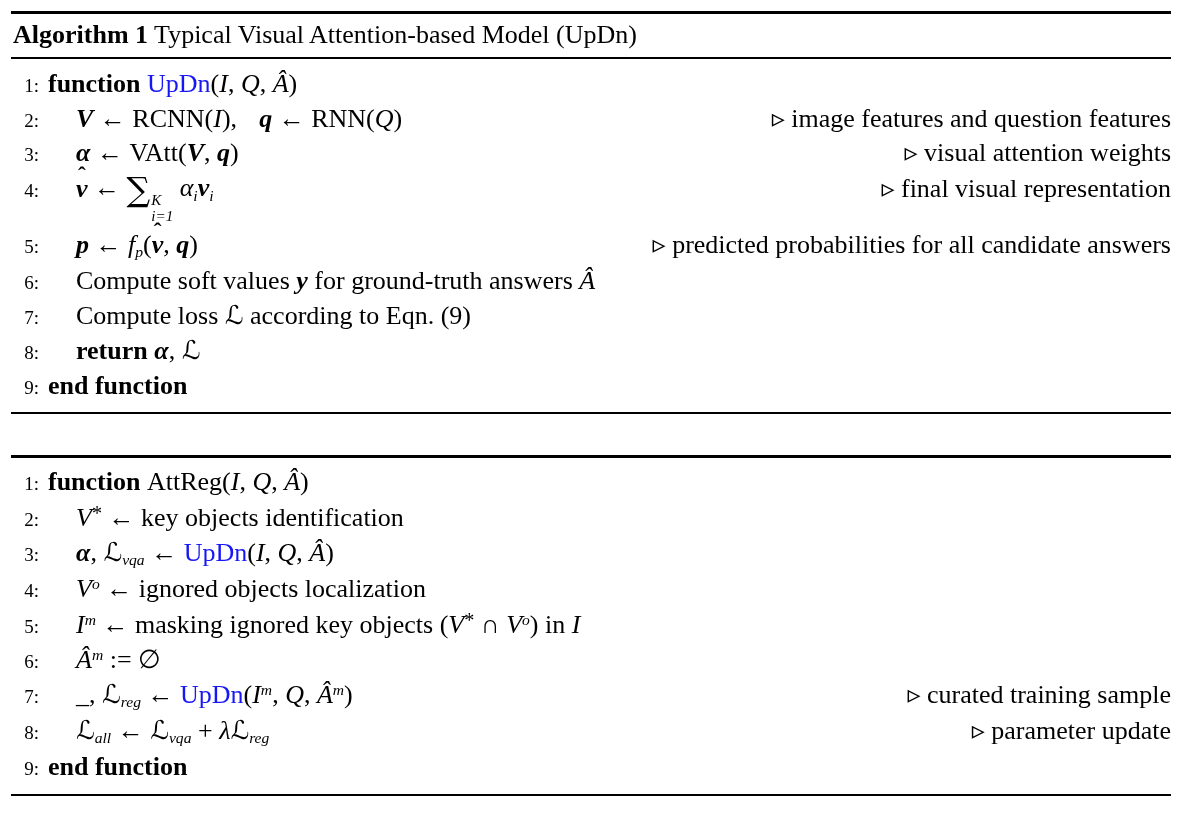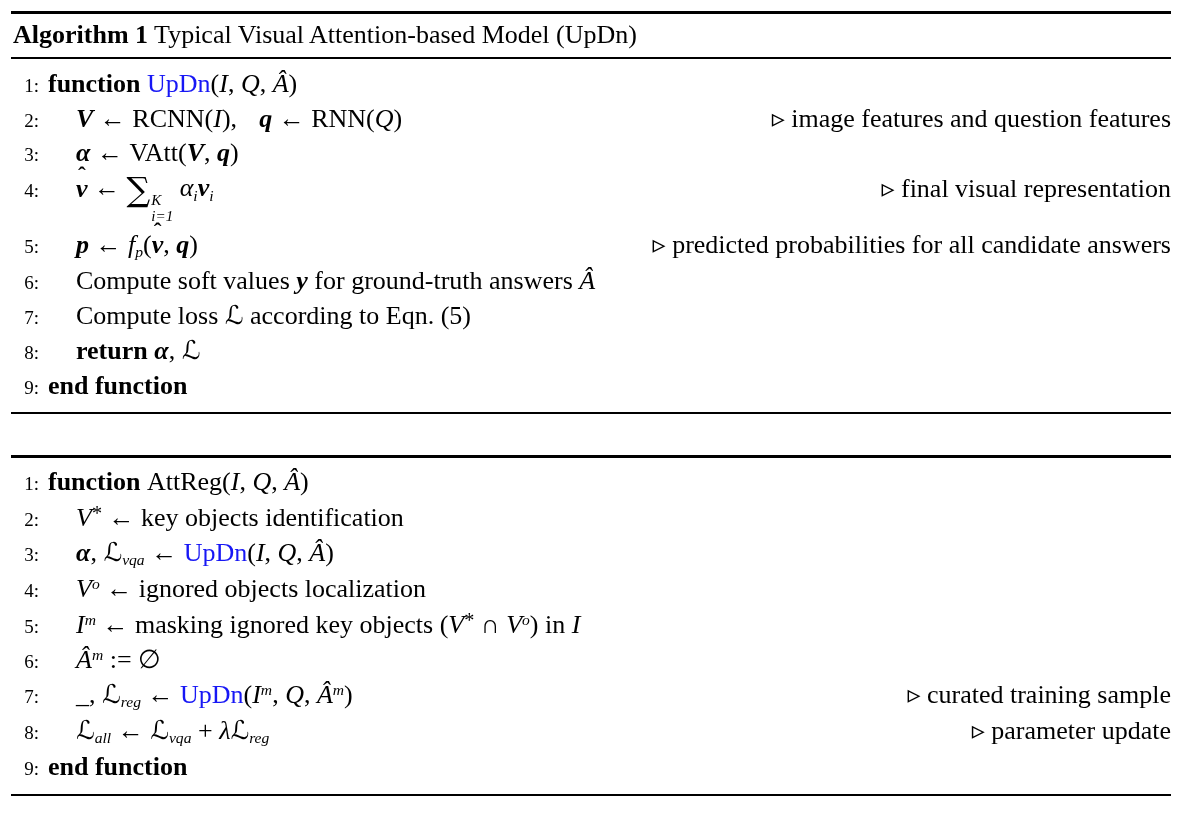--- a/index.html
+++ b/index.html
@@ -113,41 +113,42 @@
           <span class="line-body indent-0"><span class="seg-b">function </span><span class="seg-blue" style="color: rgb(23, 23, 245);">UpDn</span><span>(</span><span class="seg-i">I</span><span>, </span><span class="seg-i">Q</span><span>, </span><span class="seg-i">Â</span><span>)</span></span>
         </div>
         <div class="alg-line">
           <span class="line-num">2:</span>
           <span class="line-body indent-1"><span class="seg-cal">V</span><span> ← RCNN(</span><span class="seg-i">I</span><span>),</span><span class="seg-gap"></span><span class="seg-bi">q</span><span> ← RNN(</span><span class="seg-i">Q</span><span>)</span></span>
           <span class="line-comment">▹ image features and question features</span>
         </div>
         <div class="alg-line">
           <span class="line-num">3:</span>
           <span class="line-body indent-1"><span class="seg-bi">α</span><span> ← VAtt(</span><span class="seg-cal">V</span><span>, </span><span class="seg-bi">q</span><span>)</span></span>
+          <span class="line-comment">▹ visual attention weights</span>
         </div>
         <div class="alg-line">
           <span class="line-num">4:</span>
           <span class="line-body indent-1"><span class="seg-hatwrap"><span class="seg-hatmark">ˆ</span>v</span><span> ← </span><span class="seg-sum">∑</span><span class="seg-stack">
               <span class="stack-top">K</span>
               <span class="stack-bot">i=1</span>
             </span><span> </span><span class="seg-i">α</span><span class="seg-sub">i</span><span class="seg-bi">v</span><span class="seg-sub">i</span></span>
           <span class="line-comment">▹ final visual representation</span>
         </div>
         <div class="alg-line">
           <span class="line-num">5:</span>
           <span class="line-body indent-1"><span class="seg-bi">p</span><span> ← </span><span class="seg-i">f</span><span class="seg-sub">p</span><span>(</span><span class="seg-hatwrap"><span class="seg-hatmark">ˆ</span>v</span><span>, </span><span class="seg-bi">q</span><span>)</span></span>
           <span class="line-comment">▹ predicted probabilities for all candidate answers</span>
         </div>
         <div class="alg-line">
           <span class="line-num">6:</span>
           <span class="line-body indent-1"><span>Compute soft values </span><span class="seg-bi">y</span><span> for ground-truth answers </span><span class="seg-i">Â</span></span>
         </div>
         <div class="alg-line">
           <span class="line-num">7:</span>
-          <span class="line-body indent-1"><span>Compute loss </span><span class="seg-scr">ℒ</span><span> according to Eqn. (5)</span></span>
+          <span class="line-body indent-1"><span>Compute loss </span><span class="seg-scr">ℒ</span><span> according to Eqn. (9)</span></span>
         </div>
         <div class="alg-line">
           <span class="line-num">8:</span>
           <span class="line-body indent-1"><span class="seg-b">return </span><span class="seg-bi">α</span><span>, </span><span class="seg-scr">ℒ</span></span>
         </div>
         <div class="alg-line">
           <span class="line-num">9:</span>
           <span class="line-body indent-0"><span class="seg-b">end function</span></span>
         </div>
       </div>

